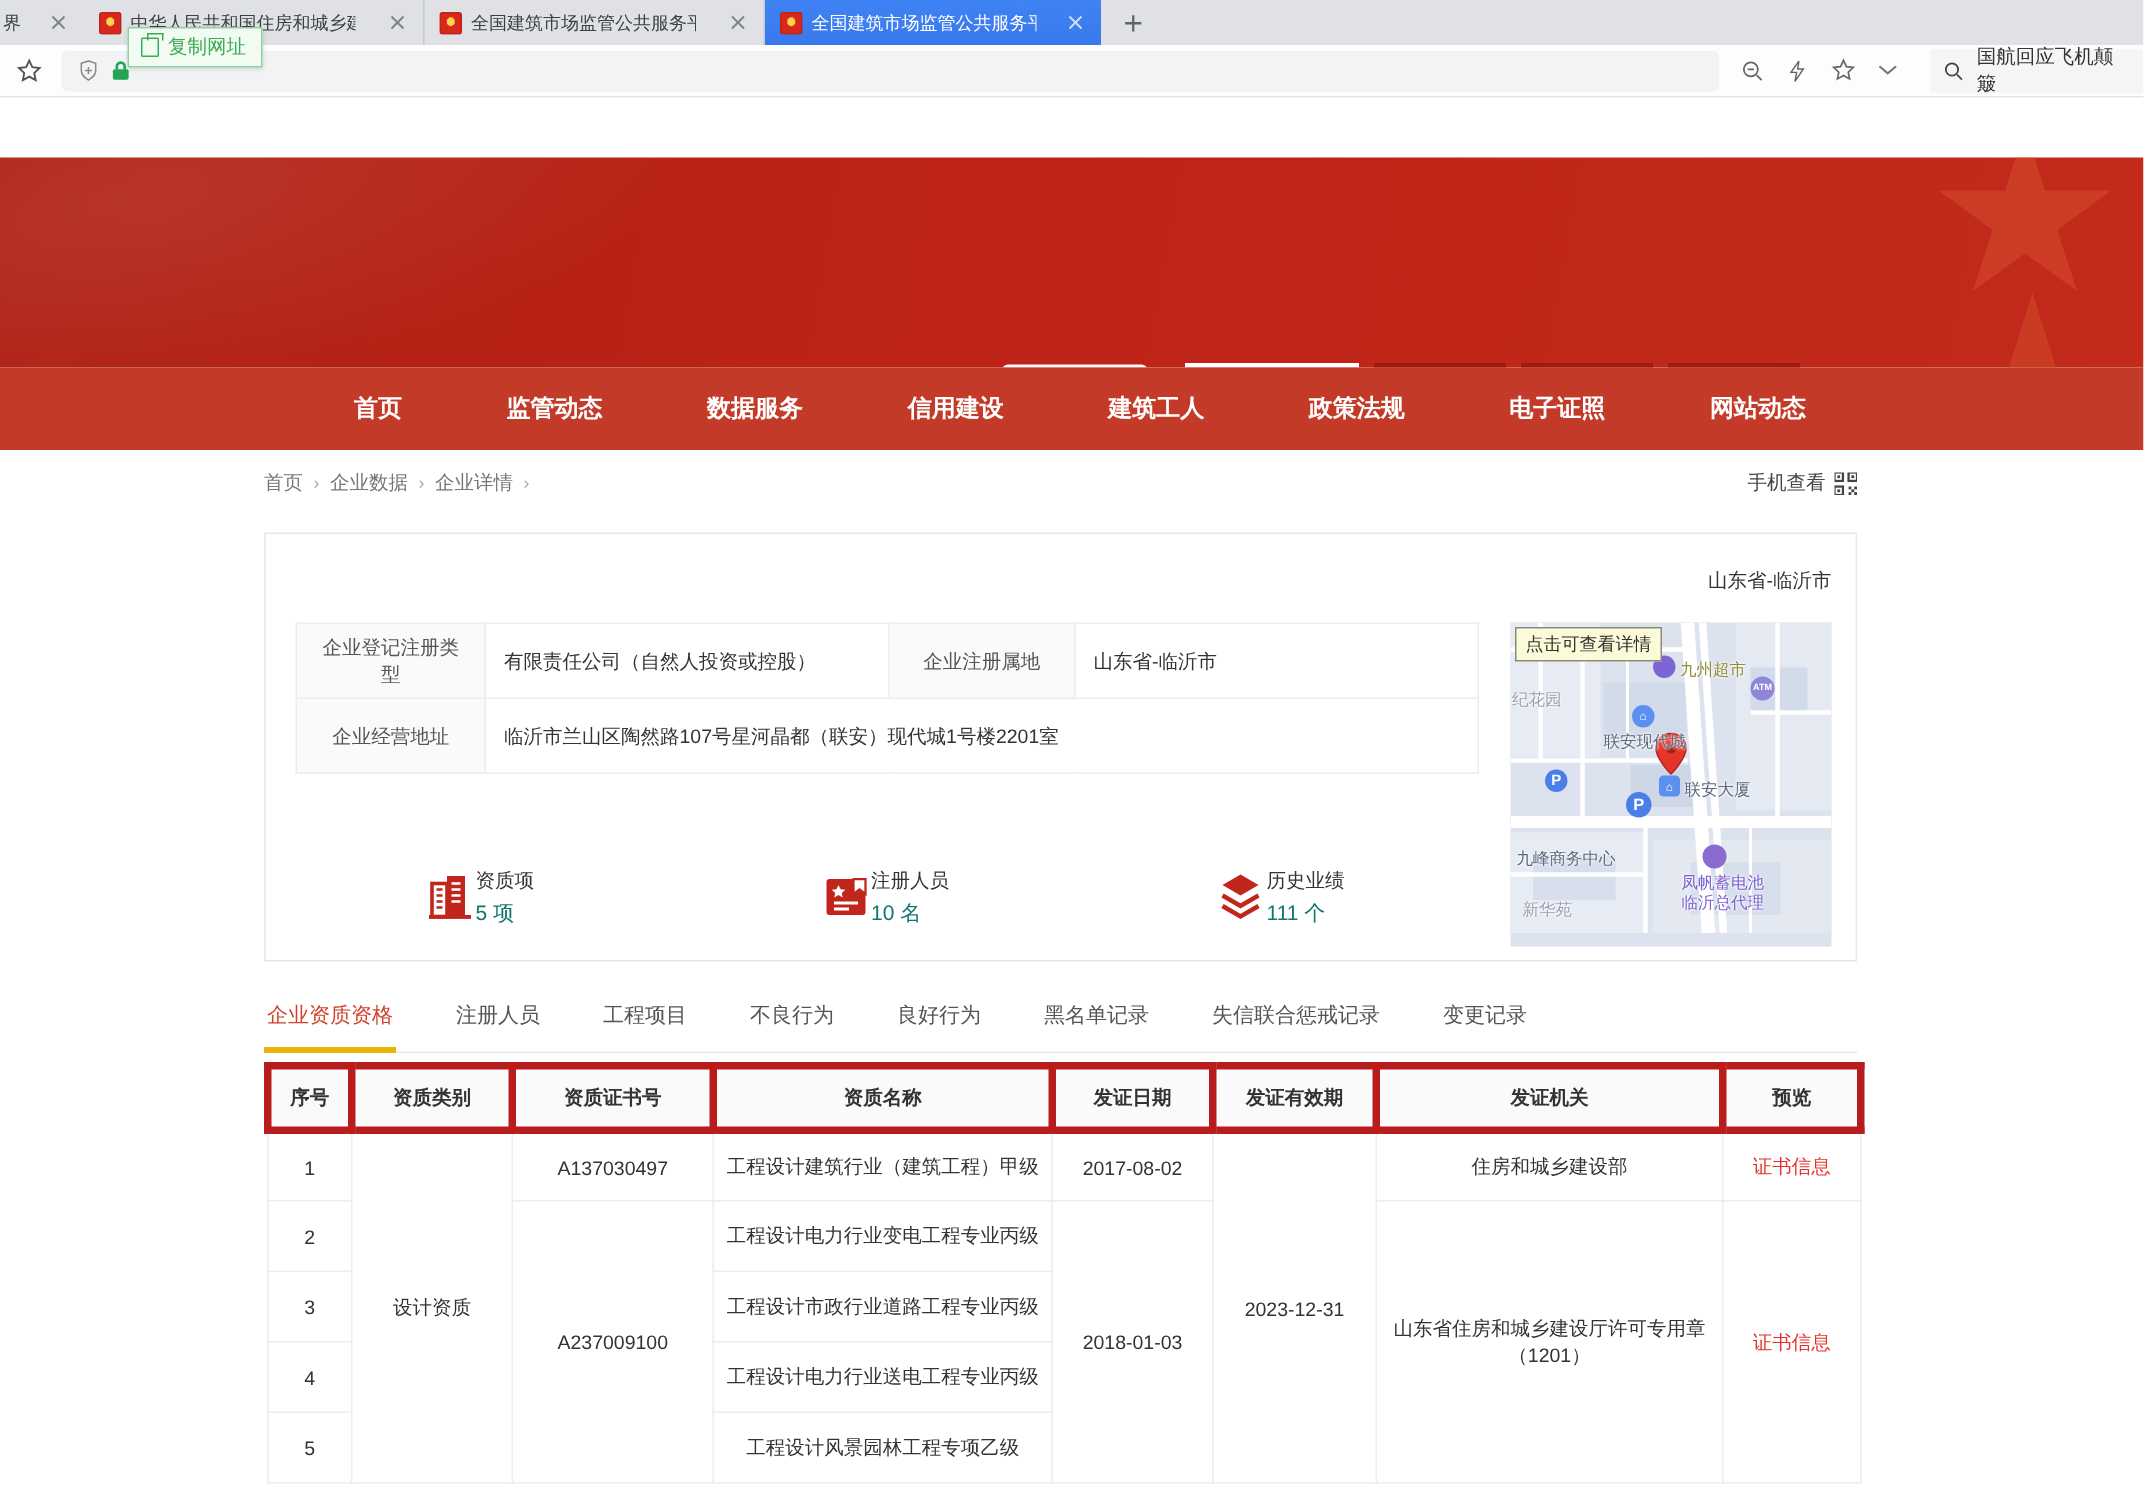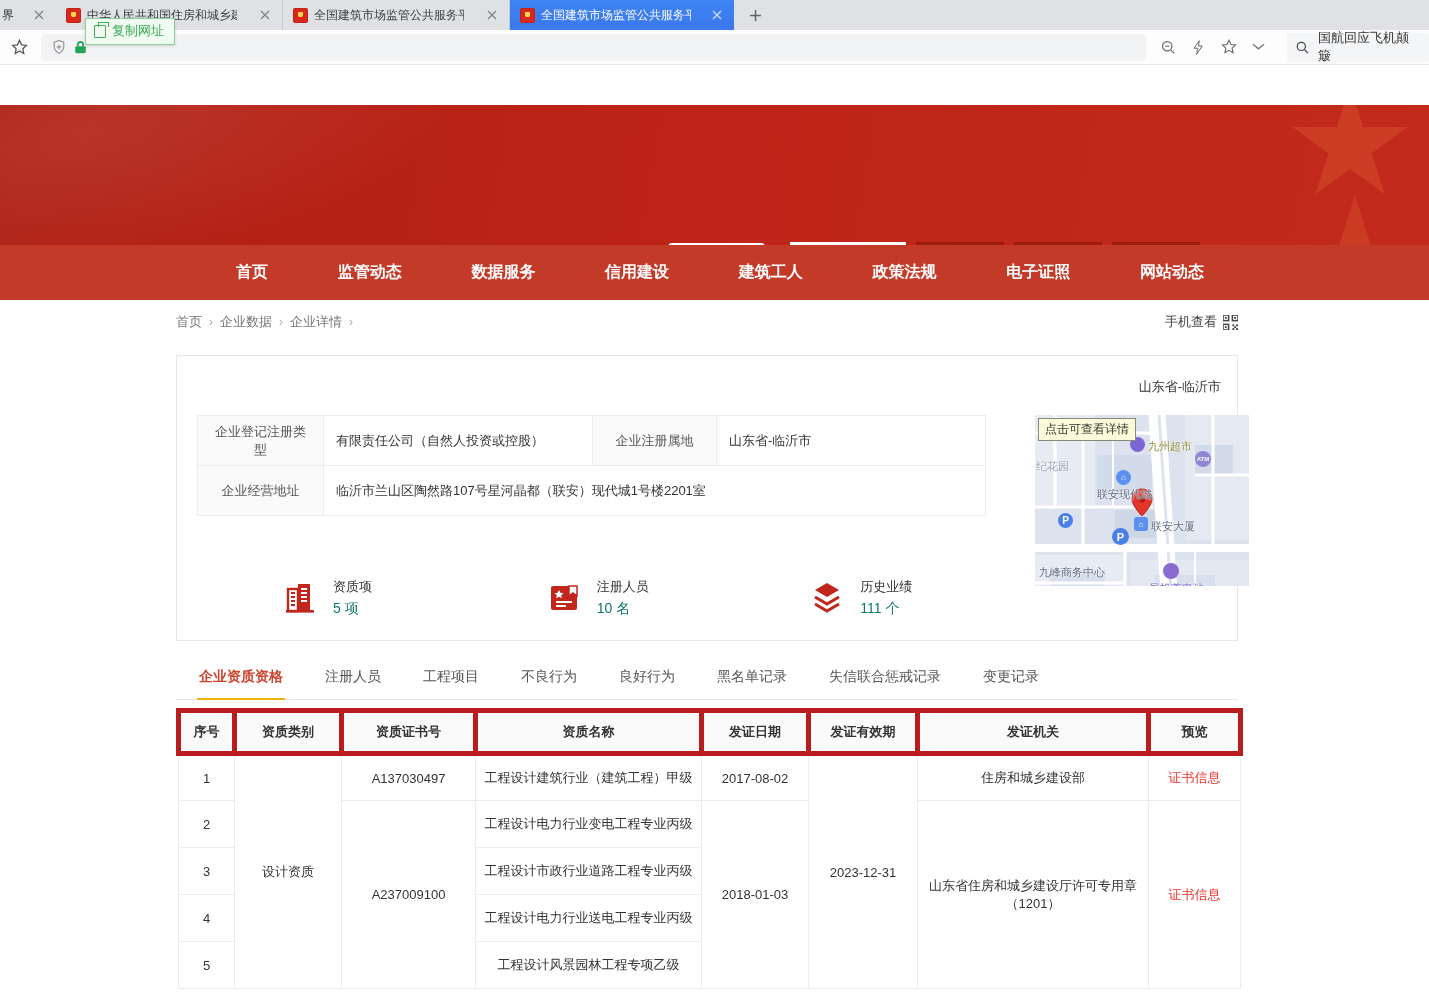--- a/index.html
+++ b/index.html
@@ -58,34 +58,34 @@
   .card { position:absolute; left:176px; top:355px; width:1062px; height:286px; border:1px solid #e8e8e8; background:#fff; }
   .cname { position:absolute; left:20px; top:14px; font-size:22px; font-weight:bold; color:#222; }
   .cregion { position:absolute; right:16px; top:22px; font-size:13px; color:#333; }
 
   table.info { position:absolute; left:20px; top:59px; width:789px; border-collapse:collapse; table-layout:fixed; }
   table.info td { border:1px solid #ececec; font-size:13px; color:#333; padding:6px 12px; height:50px; }
   table.info td.lab { background:#fafafa; color:#555; text-align:center; width:126px; }
   table.info td.lab2 { background:#fafafa; color:#555; text-align:center; width:124px; }
 
   .stats { position:absolute; left:20px; top:222px; width:789px; display:flex; }
-  .stat { flex:1; display:flex; align-items:center; gap:16px; justify-content:flex-start; padding-left:88px; }
+  .stat { flex:1; display:flex; align-items:center; gap:0; justify-content:flex-start; padding-left:88px; }
   .stat:first-child { padding-left:88px; }
   .stat .sicon { width:34px; height:34px; }
   .stat .slabel { font-size:13px; color:#333; }
   .stat .svalue { font-size:14px; color:#0f766e; margin-top:4px; }
 
-  .mapbox { position:absolute; left:830px; top:59px; width:214px; height:171px; cursor:pointer; overflow:hidden; background:#dde3ee;margin-left:28px; }
+  .mapbox { position:absolute; left:830px; top:59px; width:214px; height:216px; cursor:pointer; overflow:hidden; background:#dde3ee; }
   .maptip { position:absolute; left:3px; top:3px; z-index:5; background:#fbfbd9; border:1px solid #8a8a7a; color:#333; font-size:12px; padding:2px 6px; }
   .mlabel { position:absolute; z-index:4; font-size:11px; white-space:nowrap; text-shadow:0 0 2px #fff,0 0 2px #fff; }
   .mpin { position:absolute; z-index:4; display:flex; align-items:center; justify-content:center; border-radius:50%; color:#fff; font-weight:bold; }
 
   .dtabs { position:absolute; left:176px; top:662px; width:1062px; display:flex; gap:38px; border-bottom:1px solid #e8e8e8; }
   .dtab { font-size:14px; color:#555; padding:6px 2px 12px; cursor:pointer; }
-  .dtab.on { color:#d0422c; border-bottom:2px solid #eab308; margin-bottom:-1px; font-weight:bold;margin-left:21px; }
+  .dtab.on { color:#d0422c; border-bottom:4px solid #eab308; margin-bottom:-1px; font-weight:normal; }
 
   table.qual { position:absolute; left:176px; top:708px; width:1062px; border-collapse:collapse; table-layout:fixed; }
   table.qual th { background:#fafafa; font-size:13px; color:#333; border:5px solid #b91c1c; height:43px; font-weight:bold; }
   table.qual td { border:1px solid #ececec; font-size:13px; color:#333; text-align:center; height:47px; padding:4px 8px; }
   .certlink { color:#e8322a; cursor:pointer; }
 
   svg.ic { display:block; }
 </style>
 </head>
 <body>

